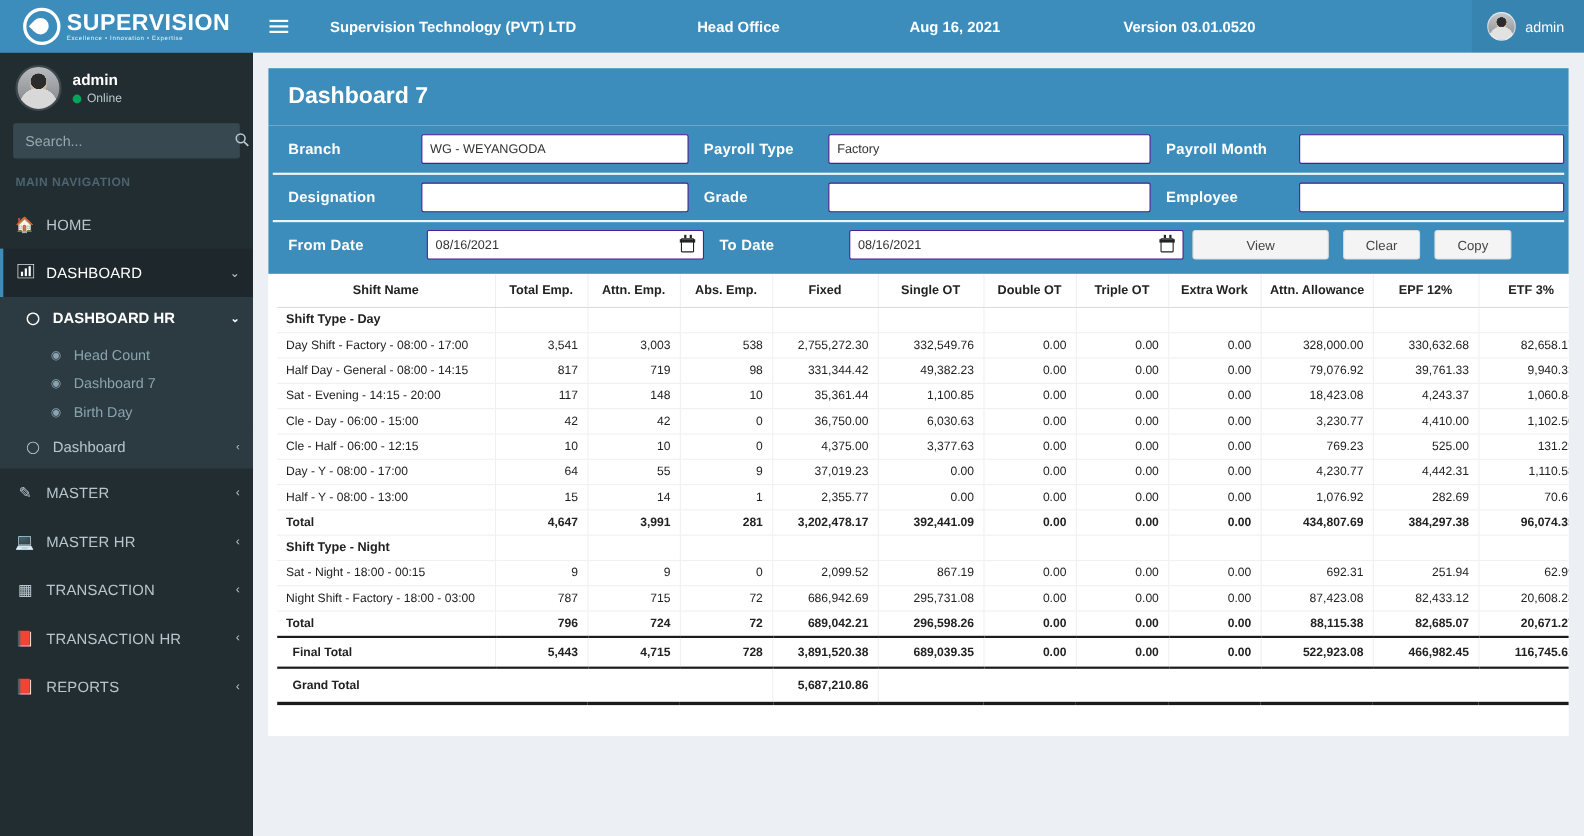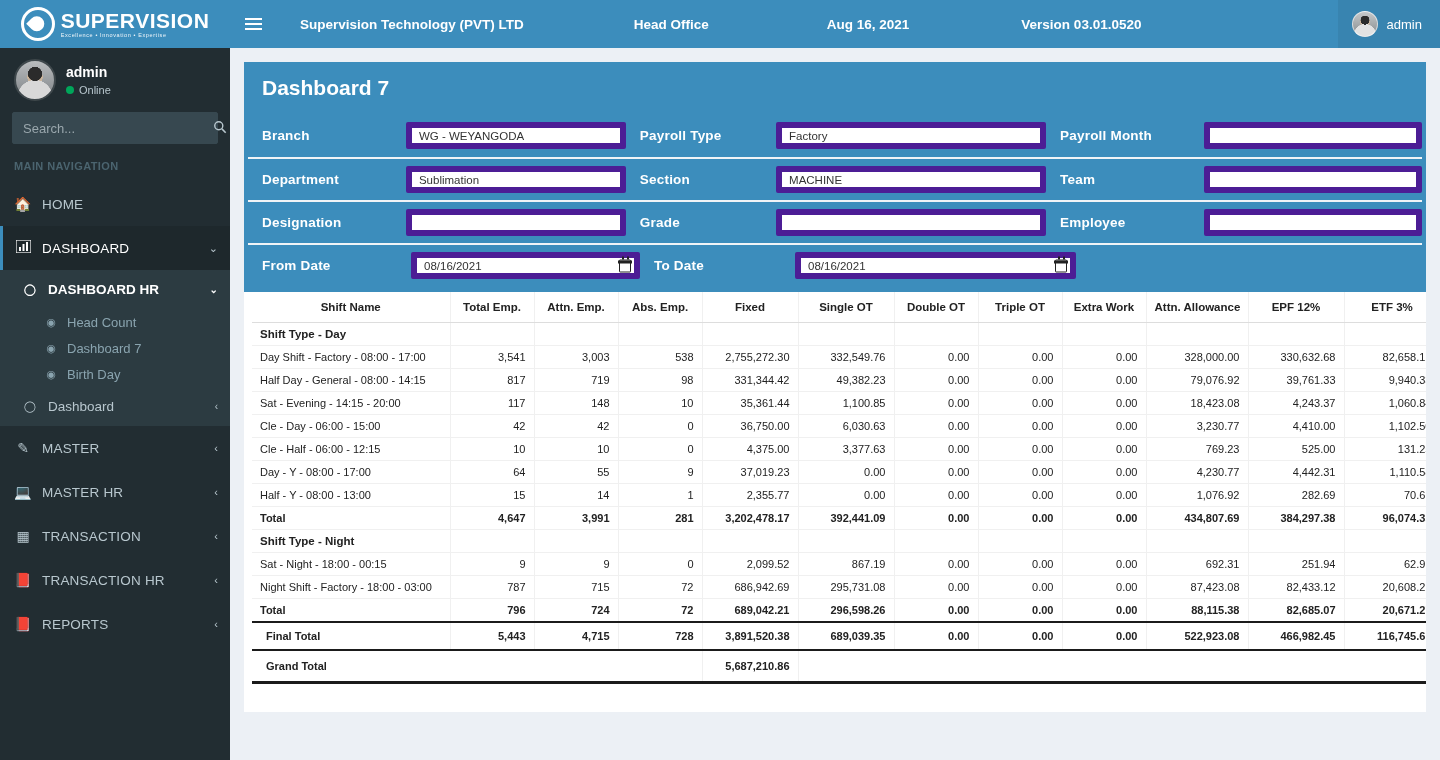--- a/index.html
+++ b/index.html
@@ -157,25 +157,24 @@
   }
   .filters { background: #3c8dbc; padding: 0 4px 6px 4px; }
   .frow { display: flex; align-items: center; height: 43px; gap: 0; }
   .frow + .frow { border-top: 2px solid #f0f4f7; }
   .fcell { display: flex; align-items: center; }
   .flabel {
     color: #fff; font-size: 13.5px; font-weight: bold; letter-spacing: .2px;
     padding-left: 14px;
   }
   .finput {
-    background: #fff; border: 6px solid #4c1d95; border-radius: 2px;
+    background: #fff; border: 1px solid #4c1d95; border-radius: 2px;
     height: 27px; font-size: 11.5px; color: #333;
     padding: 0 7px; outline: none; width: 100%;
     font-family: "Liberation Sans", sans-serif;
-    margin-left: 23px;
   }
   .w-lab-1 { width: 140px; }
   .w-in-1  { width: 252px; }
   .w-lab-2 { width: 132px; }
   .w-in-2  { width: 304px; }
   .w-lab-3 { width: 140px; }
   .w-in-3  { width: 250px; }
   .date-in { position: relative; }
   .date-ico {
     position: absolute; right: 9px; top: 50%; transform: translateY(-50%);
@@ -387,40 +386,20 @@
               <input class="finput" value="Factory" style="">
             </div>
           <div class="fcell w-lab-3">
               <span class="flabel">Payroll Month</span>
             </div>
           <div class="fcell w-in-3">
               <input class="finput" value="" style="">
             </div>
         </div>
 
-        <div class="frow">
-          <div class="fcell w-lab-1">
-              <span class="flabel">Department</span>
-            </div>
-          <div class="fcell w-in-1">
-              <input class="finput" value="Sublimation" style="">
-            </div>
-          <div class="fcell w-lab-2">
-              <span class="flabel">Section</span>
-            </div>
-          <div class="fcell w-in-2">
-              <input class="finput" value="MACHINE" style="">
-            </div>
-          <div class="fcell w-lab-3">
-              <span class="flabel">Team</span>
-            </div>
-          <div class="fcell w-in-3">
-              <input class="finput" value="" style="">
-            </div>
-        </div>
 
         <div class="frow">
           <div class="fcell w-lab-1">
               <span class="flabel">Designation</span>
             </div>
           <div class="fcell w-in-1">
               <input class="finput" value="" style="">
             </div>
           <div class="fcell w-lab-2">
               <span class="flabel">Grade</span>
@@ -443,20 +422,25 @@
           <div class="fcell w-in-1 date-in">
             <input class="finput" value="08/16/2021" style="">
             <span class="date-ico"></span>
           </div>
           <div class="fcell w-lab-2">
               <span class="flabel">To Date</span>
             </div>
           <div class="fcell w-in-2 date-in">
             <input class="finput" value="08/16/2021" style="">
             <span class="date-ico"></span>
+          </div>
+          <div class="fcell btnbar">
+            <button class="fbtn">View</button>
+            <button class="fbtn sm">Clear</button>
+            <button class="fbtn sm">Copy</button>
           </div>
         </div>
       </div>
 
       <div class="tbl-wrap">
         <table class="data">
           <colgroup>
             <col class="c-name">
               <col class="c-n">
               <col class="c-n">

